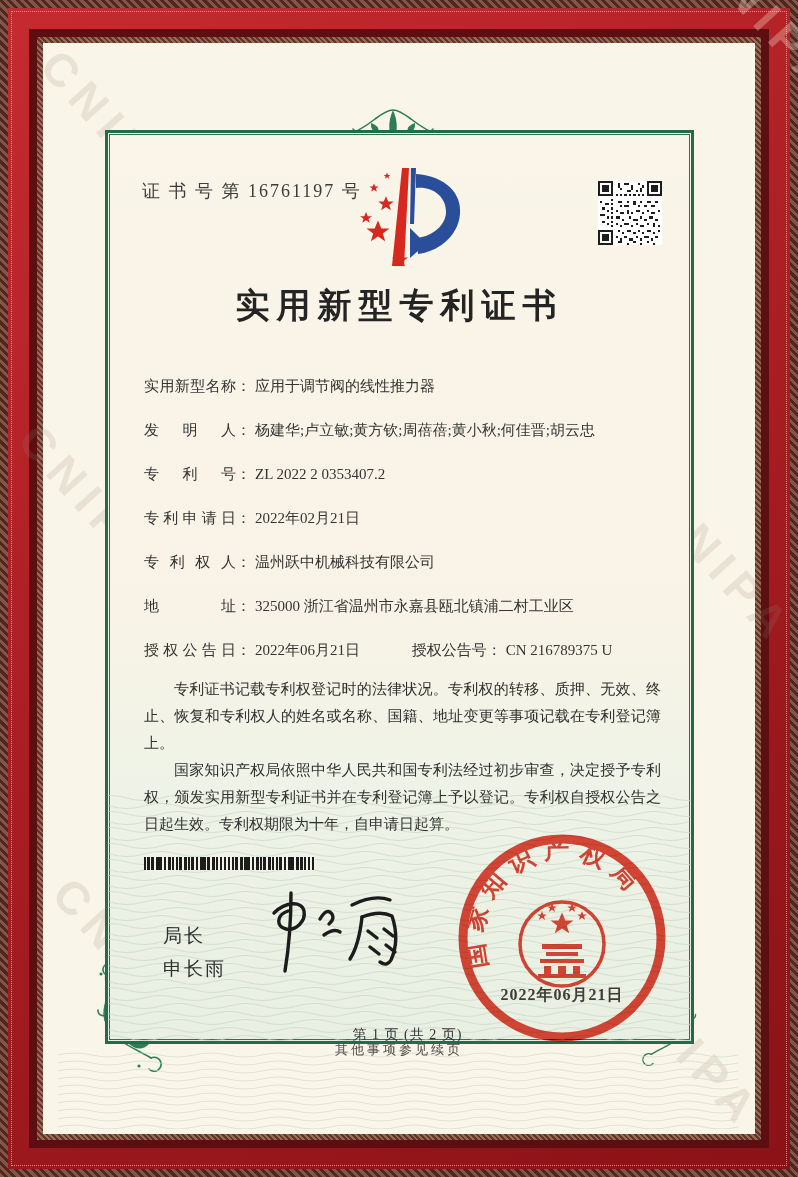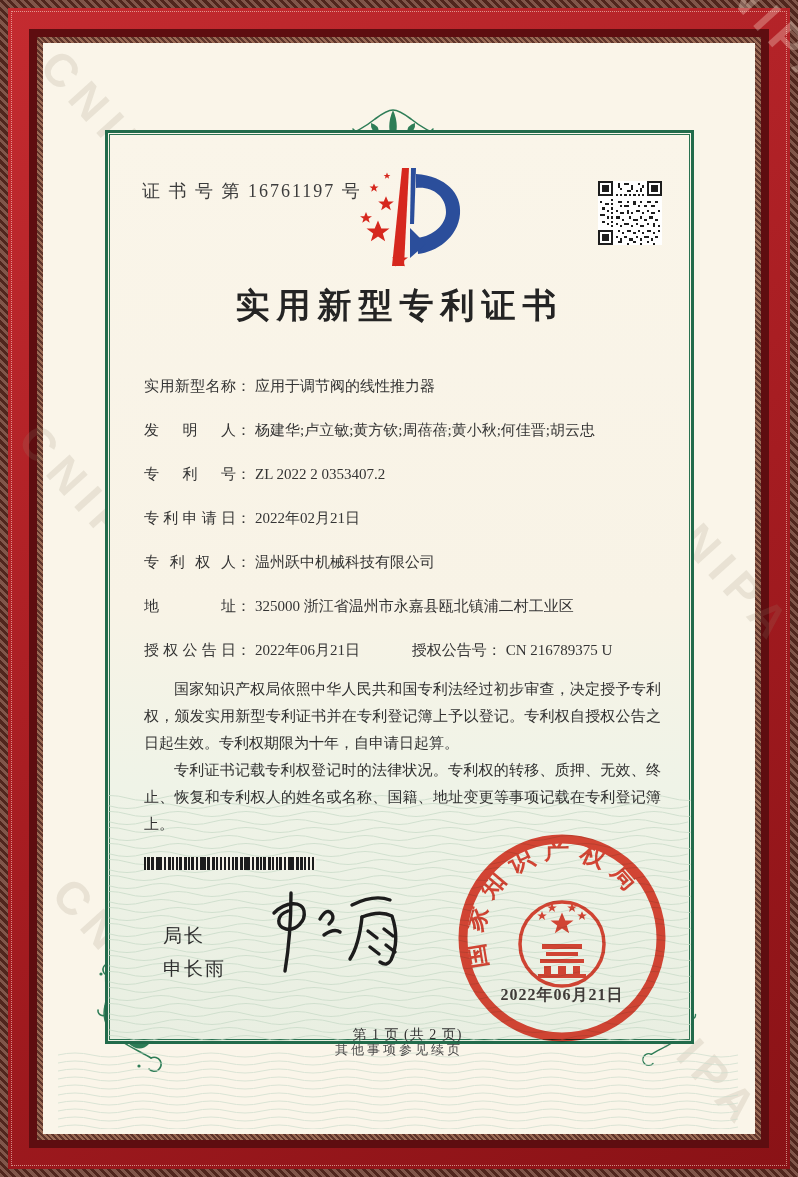--- a/index.html
+++ b/index.html
@@ -312,22 +312,22 @@
         <div class="frow">
           <span class="lb">地址</span><span class="cl">：</span><span>325000 浙江省温州市永嘉县瓯北镇浦二村工业区</span>
         </div>
         <div class="frow">
           <span class="lb">授权公告日</span><span class="cl">：</span><span>2022年06月21日</span>
           <span class="lb2">授权公告号</span><span class="cl">：</span><span>CN 216789375 U</span>
         </div>
       </div>
 
       <div class="abs paras">
+        <p>专利证书记载专利权登记时的法律状况。专利权的转移、质押、无效、终止、恢复和专利权人的姓名或名称、国籍、地址变更等事项记载在专利登记簿上。</p>
         <p>国家知识产权局依照中华人民共和国专利法经过初步审查，决定授予专利权，颁发实用新型专利证书并在专利登记簿上予以登记。专利权自授权公告之日起生效。专利权期限为十年，自申请日起算。</p>
-        <p>专利证书记载专利权登记时的法律状况。专利权的转移、质押、无效、终止、恢复和专利权人的姓名或名称、国籍、地址变更等事项记载在专利登记簿上。</p>
       </div>
 
       <div class="abs barcode"></div>
 
       <div class="abs director">
         <div>局长</div>
         <div>申长雨</div>
       </div>
 
       <svg class="abs sig" width="155" height="100" viewBox="0 0 155 100">

